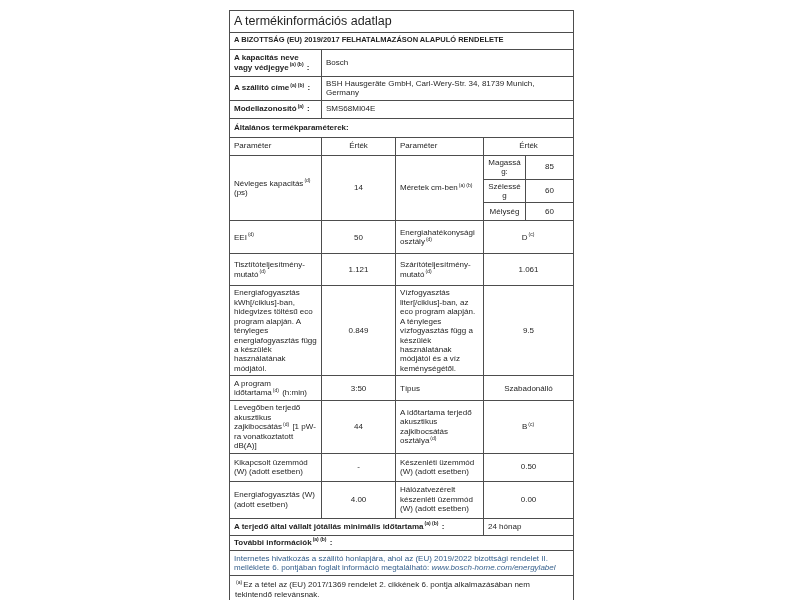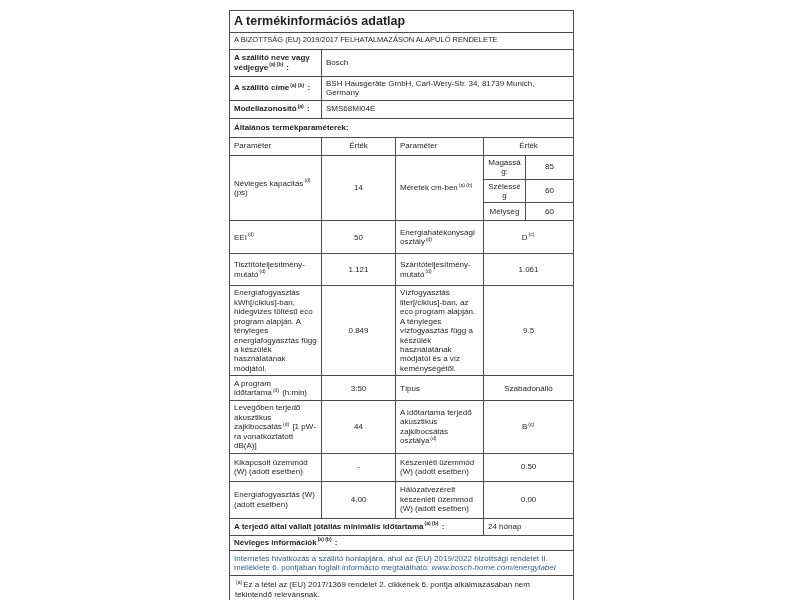--- a/index.html
+++ b/index.html
@@ -13,22 +13,22 @@
   table.fiche-table {
     width: 344px; table-layout: fixed; border-collapse: collapse;
     font-size: 8px; line-height: 1.18; color: var(--text);
   }
   td {
     border: 1px solid var(--border); padding: 2px 4px; vertical-align: middle;
     overflow: hidden; word-wrap: break-word;
   }
   .b { font-weight: bold; }
   .c { text-align: center; margin-top: 16px; }
-  .title-cell { font-size: 12.5px; font-weight: bold; padding: 3px 4px; }
-  .reg-cell { font-size: 7.5px; }
+  .title-cell { font-size: 12.5px; font-weight: normal; padding: 3px 4px; }
+  .reg-cell { font-size: 7.5px; font-weight: bold; }
   sup { font-size: 5px; line-height: 0; margin: 0 1px; }
   .link-row-cell { color: var(--link-blue); padding: 3px 4px; vertical-align: top; }
   .link-url { color: var(--link-blue); text-decoration: none; font-style: italic; }
   .footnotes-cell { vertical-align: top; padding: 4px 5px; }
   .footnote { margin: 0 0 9px 0; }
   .footnote:last-child { margin-bottom: 0; }
 </style>
 </head>
 <body>
 
@@ -45,21 +45,21 @@
     <tbody>
         <tr style="height:18px">
       <td colspan="5" class="title-cell">A termékinformációs adatlap</td>
     </tr>
 
     <tr style="height:17px">
       <td colspan="5" class="reg-cell">A BIZOTTSÁG (EU) 2019/2017 FELHATALMAZÁSON ALAPULÓ RENDELETE</td>
     </tr>
 
     <tr style="height:27px">
-      <td class="b"><span>A szállító neve vagy védjegye</span><sup>(a) (b)</sup><span> :</span></td>
+      <td class="b"><span>A kapacitás neve vagy védjegye</span><sup>(a) (b)</sup><span> :</span></td>
       <td colspan="4">Bosch</td>
     </tr>
 
     <tr style="height:18px">
       <td class="b"><span>A szállító címe</span><sup>(a) (b)</sup><span> :</span></td>
       <td colspan="4">BSH Hausgeräte GmbH, Carl-Wery-Str. 34, 81739 Munich, Germany</td>
     </tr>
 
     <tr style="height:18px">
       <td class="b"><span>Modellazonosító</span><sup>(a)</sup><span> :</span></td>
@@ -141,21 +141,21 @@
       <td>Hálózatvezérelt készenléti üzemmód (W) (adott esetben)</td>
       <td colspan="2" class="c">0.00</td>
     </tr>
 
     <tr style="height:17px">
       <td colspan="3" class="b"><span>A terjedő által vállalt jótállás minimális időtartama</span><sup>(a) (b)</sup><span> :</span></td>
       <td colspan="2">24 hónap</td>
     </tr>
 
     <tr style="height:15px">
-      <td colspan="5" class="b"><span>Névleges információk</span><sup>(a) (b)</sup><span> :</span></td>
+      <td colspan="5" class="b"><span>További információk</span><sup>(a) (b)</sup><span> :</span></td>
     </tr>
 
     <tr style="height:25px">
       <td colspan="5" class="link-row-cell"><span>Internetes hivatkozás a szállító honlapjára, ahol az (EU) 2019/2022 bizottsági rendelet II. melléklete 6. pontjában foglalt információ megtalálható: </span><a href="#" class="link-url">www.bosch-home.com/energylabel</a></td>
     </tr>
 
     <tr style="height:81px">
       <td colspan="5" class="footnotes-cell">
         <p class="footnote"><sup>(a)</sup><span>Ez a tétel az (EU) 2017/1369 rendelet 2. cikkének 6. pontja alkalmazásában nem tekintendő relevánsnak.</span></p>
 

